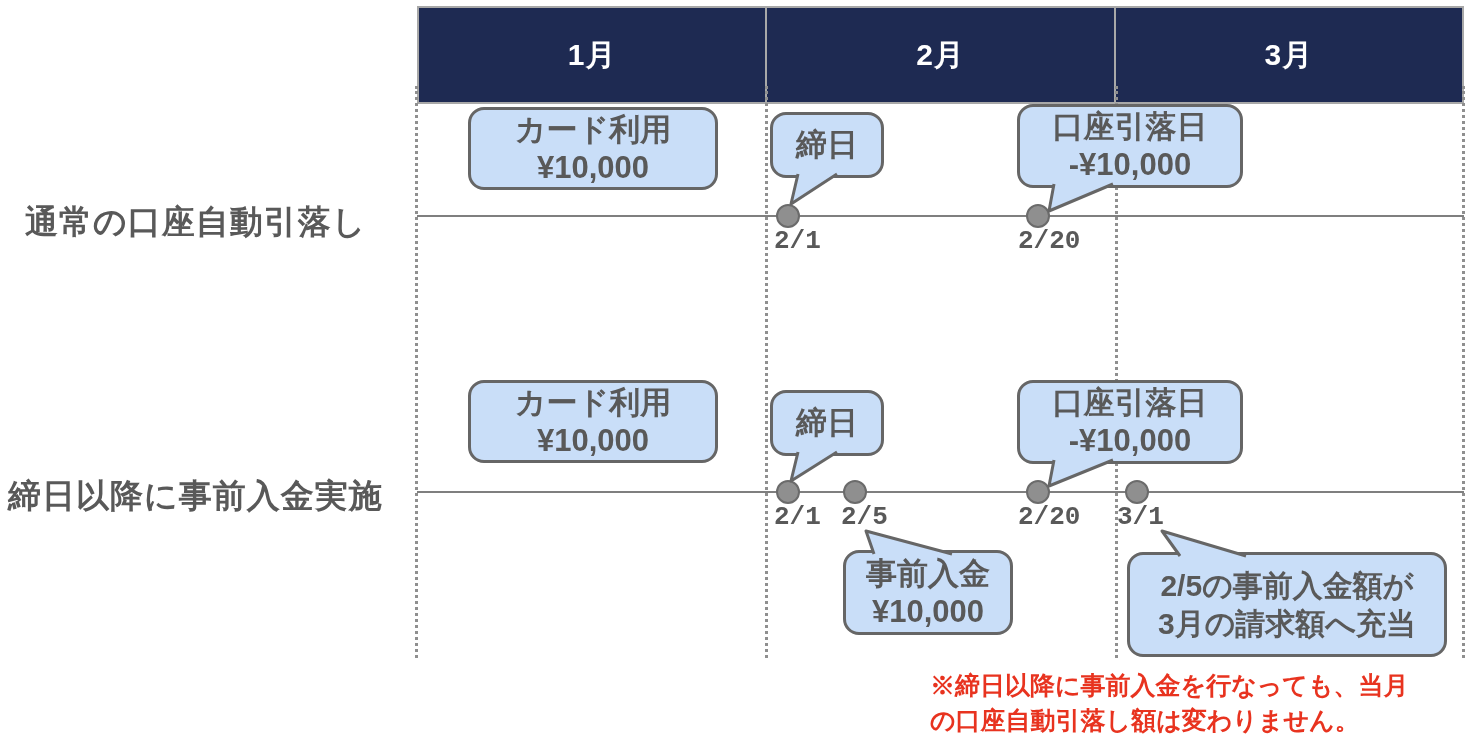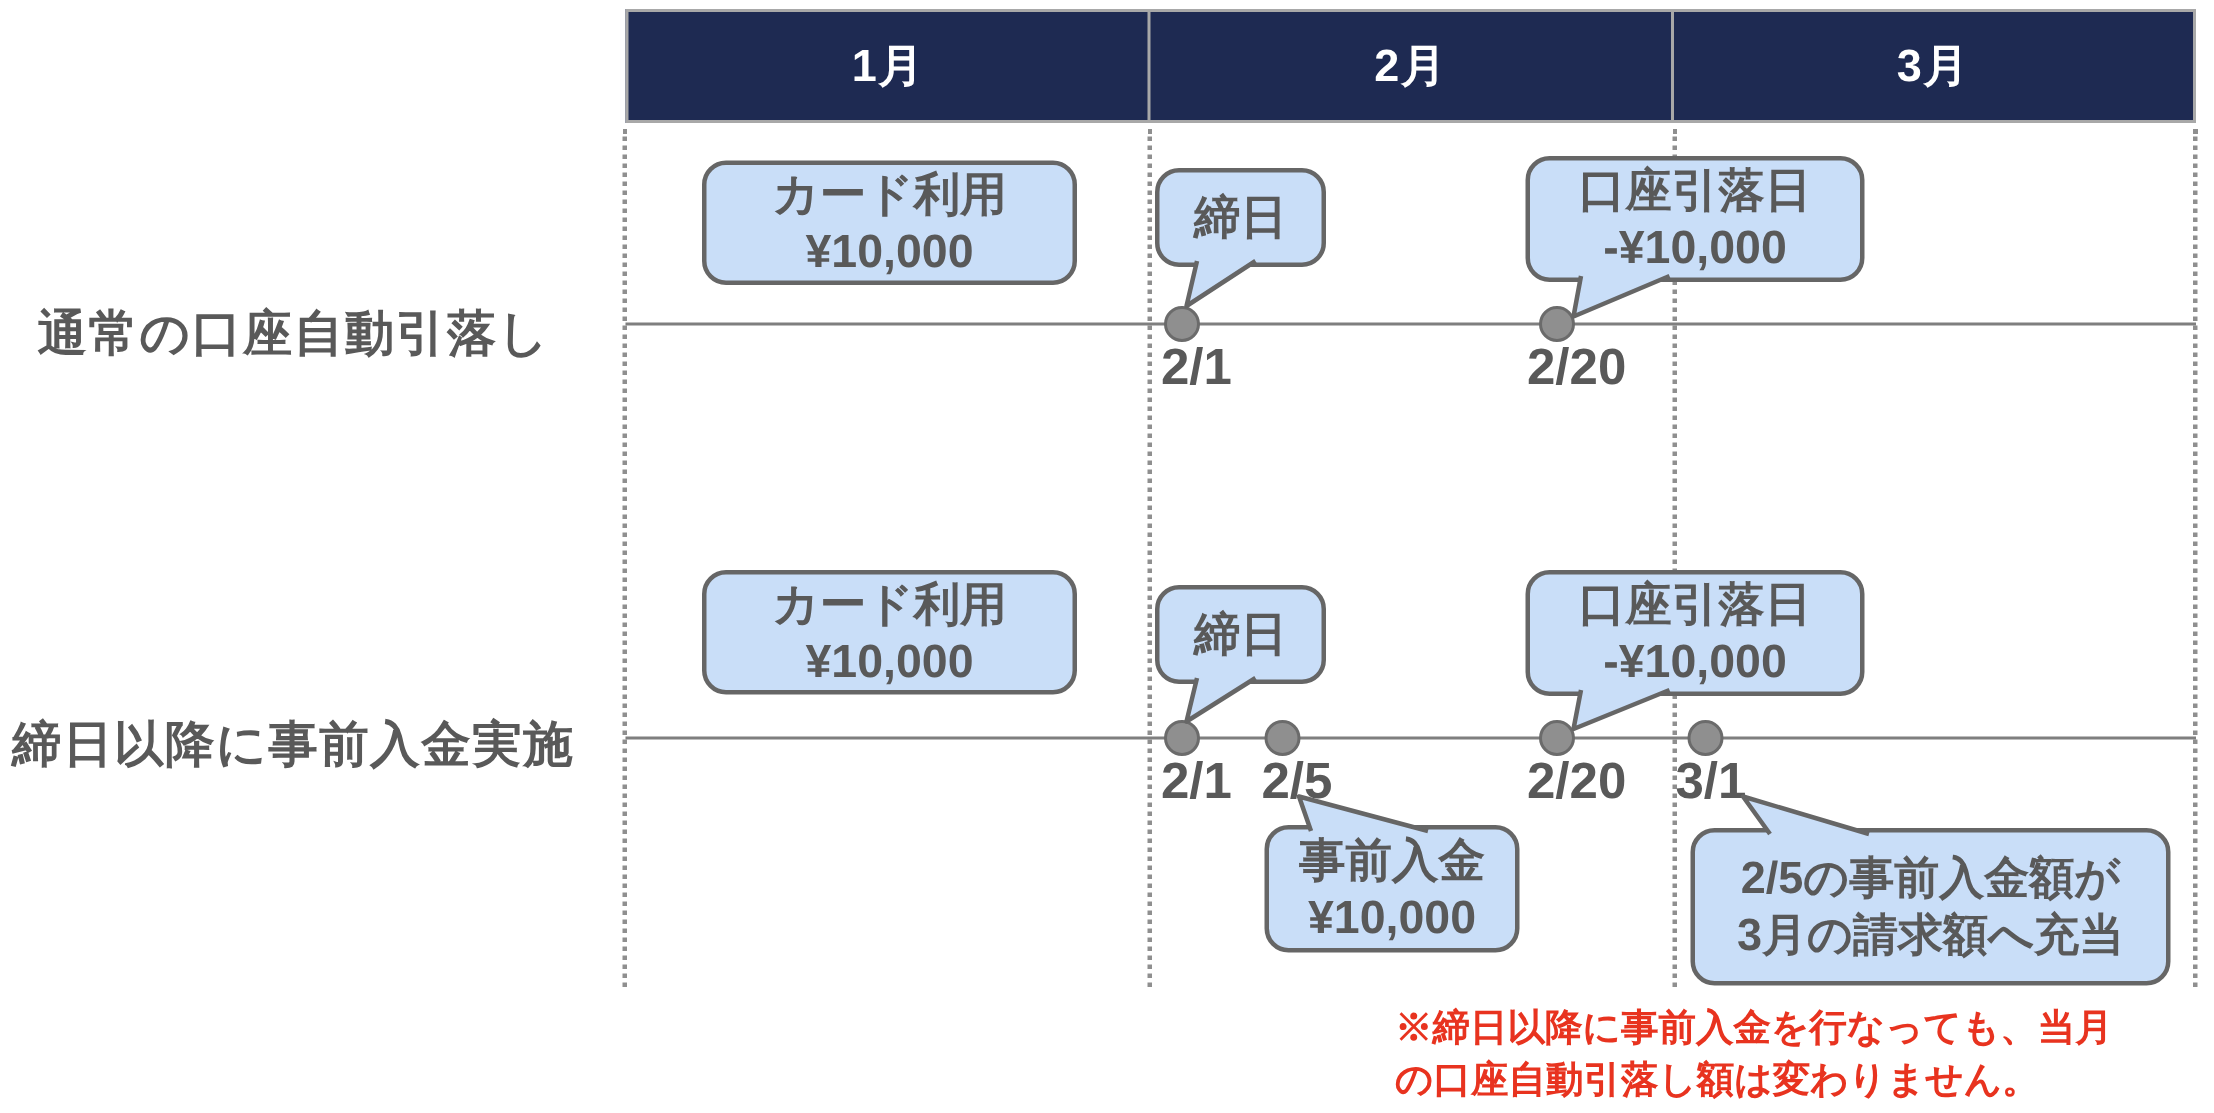--- a/index.html
+++ b/index.html
@@ -1,21 +1,21 @@
 <!DOCTYPE html>
 <html style="--header_bg: #1e2a52; --header_text: #ffffff; --header_border: #a8a8a8; --bubble_fill: #c9def8; --bubble_border: #666666; --text_gray: #595959; --line_gray: #7f7f7f; --dot_fill: #8f8f8f; --dot_border: #6b6b6b; --note_red: #e8331f;"><head>
 <meta charset="utf-8">
 <style>
   html,body{margin:0;padding:0;background:#fff;}
   .canvas{
     position:relative;width:1476px;height:742px;background:#fff;overflow:hidden;
     font-family:"Liberation Sans",sans-serif;
   }
   .month-header{
-    position:absolute;left:417px;top:6px;width:1047px;height:76px;
+    position:absolute;left:417px;top:6px;width:1047px;height:98px;
     display:flex;box-sizing:border-box;
     background:var(--header_bg,#1e2a52);
     border:2px solid var(--header_border,#a8a8a8);
   }
   .month-cell{
     flex:1;display:flex;align-items:center;justify-content:center;
     color:var(--header_text,#fff);font-size:30px;font-weight:bold;letter-spacing:1px;
   }
   .month-cell + .month-cell{border-left:2px solid var(--header_border,#a8a8a8);}
   .vline{
@@ -29,21 +29,21 @@
   .row-label{
     position:absolute;color:var(--text_gray,#595959);
     font-size:33px;font-weight:bold;letter-spacing:1px;white-space:nowrap;
   }
   .dot{
     position:absolute;width:20px;height:20px;border-radius:50%;
     background:var(--dot_fill,#8f8f8f);border:2px solid var(--dot_border,#6b6b6b);
   }
   .date-label{
     position:absolute;color:var(--text_gray,#595959);
-    font-size:34px;font-weight:bold;white-space:nowrap;
+    font-size:26px;font-weight:bold;white-space:nowrap;font-family:Liberation Mono, monospace;
   }
   .bubble{
     position:absolute;box-sizing:border-box;
     background:var(--bubble_fill,#c9def8);
     border:3px solid var(--bubble_border,#666);
     border-radius:16px;
     color:var(--text_gray,#595959);font-weight:bold;font-size:31px;line-height:38px;
     display:flex;flex-direction:column;align-items:center;justify-content:center;
     text-align:center;white-space:nowrap;
   }

